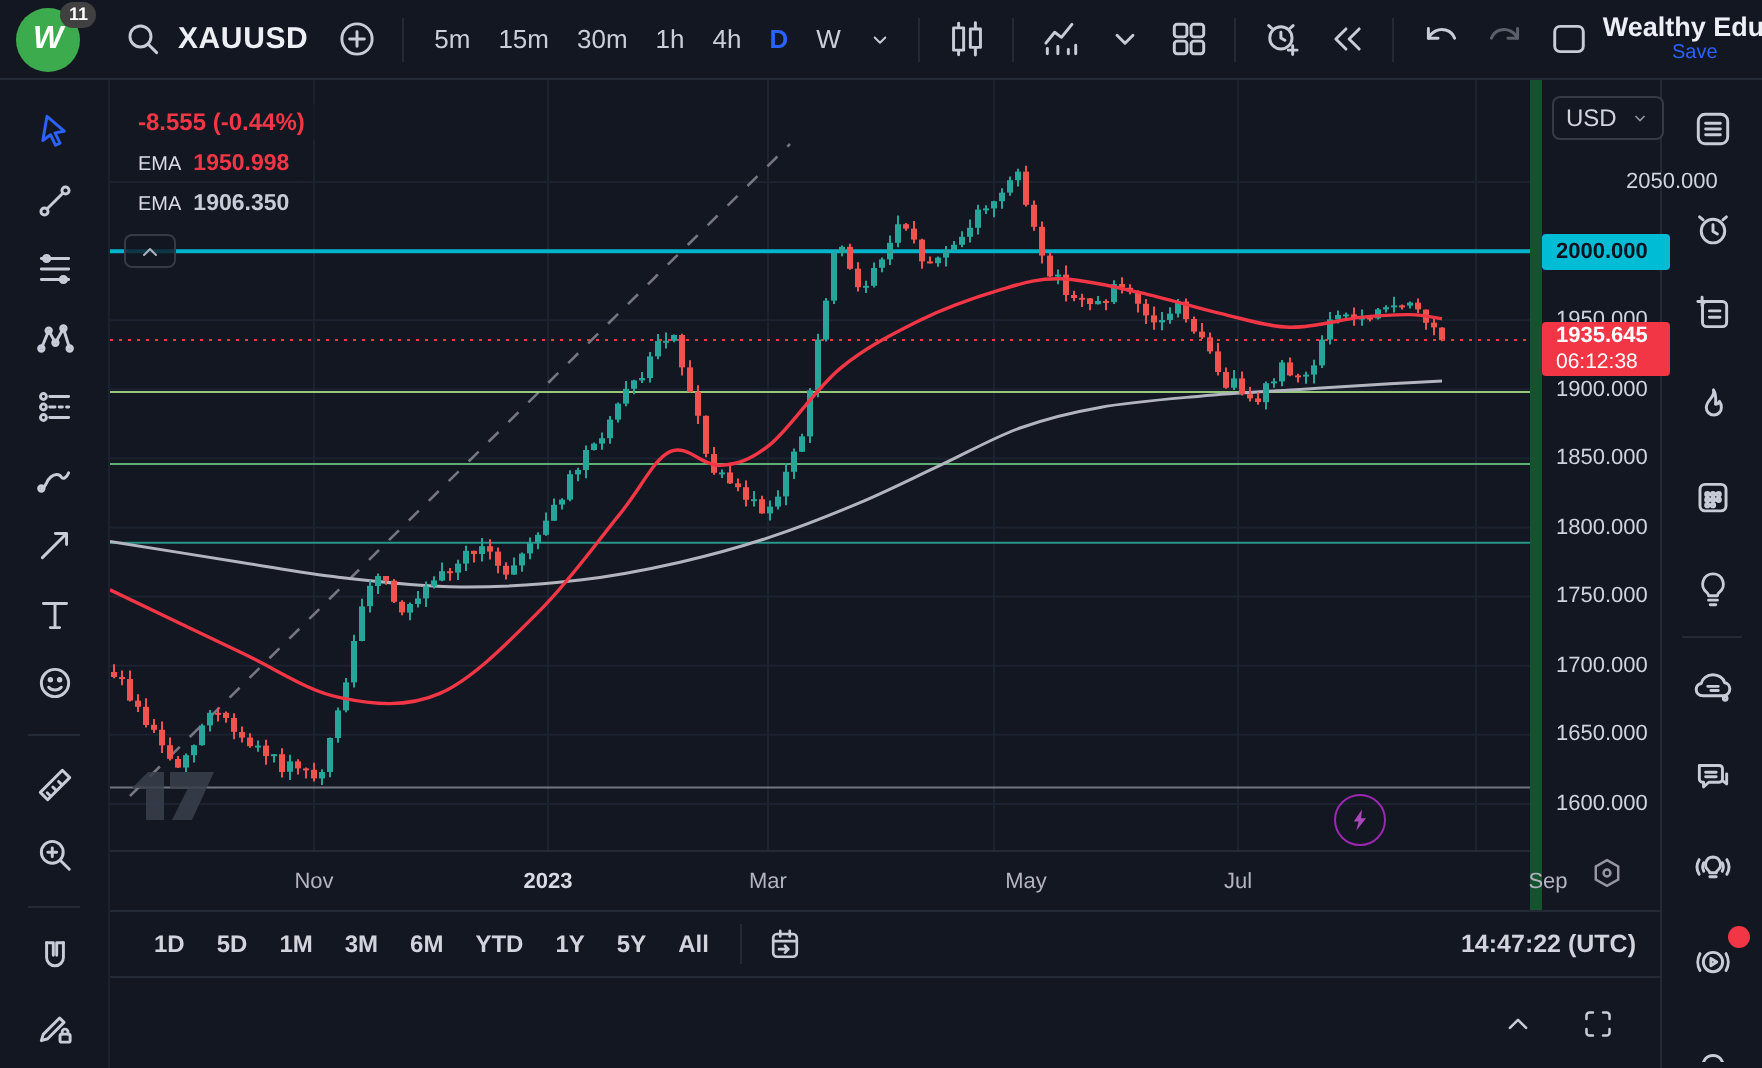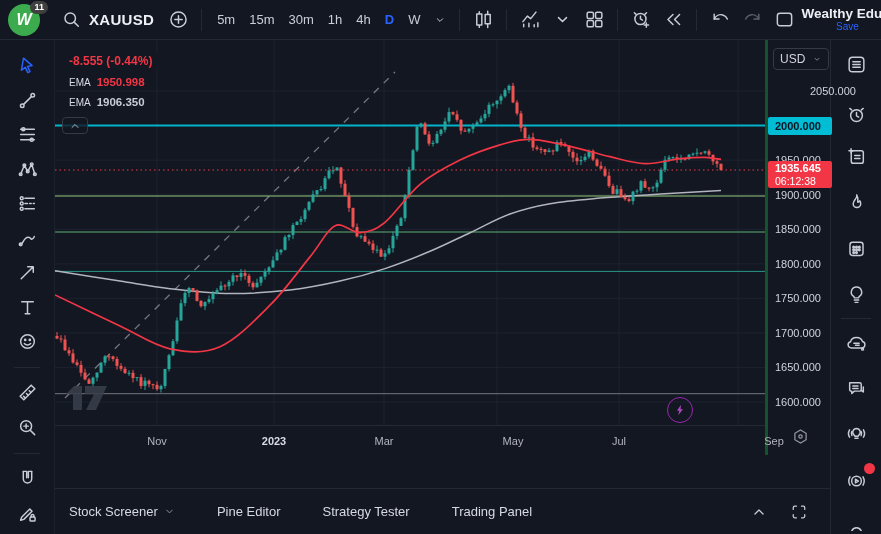--- a/index.html
+++ b/index.html
@@ -24,21 +24,21 @@
 svg.ic{width:21px;height:21px;stroke:#c8ccd8;fill:none;stroke-width:1.4;stroke-linecap:round;stroke-linejoin:round;display:block}
 svg.ic.dim{opacity:.4}
 svg.ic.blue{stroke:#2962ff}
 
 .main{display:flex;flex:1;min-height:0}
 .ltb{width:55px;flex:0 0 55px;border-right:1px solid #1c212e;display:flex;flex-direction:column;align-items:center;padding-top:12px}
 .lslot{width:36px;height:28px;display:flex;align-items:center;justify-content:center;border-radius:4px;cursor:pointer;margin-bottom:7px}
 .tooldiv{width:26px;height:1px;background:#242936;margin:5px 0 11px}
 .center{flex:1;display:grid;grid-template-columns:710px 65px;grid-template-rows:385px 30px 33px auto}
 .chart-area{grid-column:1;grid-row:1;position:relative;cursor:crosshair}
-.price-axis{grid-column:2;grid-row:1/3;position:relative;border-left:3px solid #14532d;font-size:11px;color:#cfd3dd}
+.price-axis{grid-column:2;grid-row:1/3;position:relative;border-left:6px solid #14532d;font-size:11px;color:#cfd3dd}
 .time-axis{grid-column:1;grid-row:2;position:relative;border-top:1px solid #242936;font-size:11px;color:#b2b5be}
 .range-bar{grid-column:1/3;grid-row:3;display:flex;align-items:center;border-top:1px solid #242936;padding:0 10px 0 14px}
 .bottom-panel{grid-column:1/3;grid-row:4;display:flex;align-items:center;border-top:1px solid #242936;padding:0 14px}
 .rsb{width:51px;flex:0 0 51px;border-left:1px solid #242936;display:flex;flex-direction:column;align-items:center;padding-top:10px;overflow:hidden}
 .rslot{width:34px;height:28px;display:flex;align-items:center;justify-content:center;border-radius:4px;cursor:pointer;position:relative;flex:0 0 auto}
 .rdiv{width:30px;height:1px;background:#242936;margin:10px 0;flex:0 0 auto}
 .live-dot{position:absolute;top:-3px;right:-2px;width:11px;height:11px;border-radius:50%;background:#f23645}
 
 #chart-svg{display:block}
 .legend{position:absolute;left:7px;top:12px;display:flex;flex-direction:column;gap:4px;font-size:12px}
@@ -695,39 +695,43 @@
 
       <div class="time-axis" id="time-axis">
           <div class="ttick" style="left: 102px;">Nov</div>
           <div class="ttick em" style="left: 219px;">2023</div>
           <div class="ttick" style="left: 329px;">Mar</div>
           <div class="ttick" style="left: 458px;">May</div>
           <div class="ttick" style="left: 564px;">Jul</div>
           <div class="ttick" style="left: 683px; margin-left: 36px;">Sep</div>
         </div>
 
+      <div class="range-bar">
+        <div id="range-btns" style="display:flex;align-items:center">
+            <div class="rngb">1D</div>
+            <div class="rngb">5D</div>
+            <div class="rngb">1M</div>
+            <div class="rngb">3M</div>
+            <div class="rngb">6M</div>
+            <div class="rngb">YTD</div>
+            <div class="rngb">1Y</div>
+            <div class="rngb">5Y</div>
+            <div class="rngb">All</div>
+          </div>
+        <div class="rng-sep"></div>
+        <div class="hbtn" style="width:26px;height:26px">
+          <svg class="ic" style="width:19px;height:19px" viewBox="0 0 20 20">
+              <rect x="3.8" y="4.2" width="12.4" height="12" rx="2"></rect>
+              <path d="M3.8 8h12.4M7.5 2.5v3M12.5 2.5v3M6.8 12.2h5m0 0l-1.8-1.8m1.8 1.8l-1.8 1.8"></path>
+            </svg>
+        </div>
+        <div class="clock">14:47:22 (UTC)</div>
+      </div>
 
       <div class="bottom-panel">
-        <div id="bp-tabs" style="display:flex;align-items:center">
-            <div class="tab">
-              <span>Stock Screener</span>
-              <svg viewBox="0 0 20 20">
-                <path d="M5 7.5l5 5 5-5" stroke-linecap="round" stroke-linejoin="round"></path>
-              </svg>
-            </div>
-            <div class="tab">
-              <span>Pine Editor</span>
-            </div>
-            <div class="tab">
-              <span>Strategy Tester</span>
-            </div>
-            <div class="tab">
-              <span>Trading Panel</span>
-            </div>
-          </div>
         <div class="bp-icons">
           <div class="hbtn">
             <svg class="ic" style="width:18px;height:18px" viewBox="0 0 20 20">
                 <path d="M5.5 12.2l4.5-4.5 4.5 4.5"></path>
               </svg>
           </div>
           <div class="hbtn">
             <svg class="ic" style="width:18px;height:18px" viewBox="0 0 20 20">
                 <path d="M7.2 3.6H5.2a1.6 1.6 0 00-1.6 1.6v2M12.8 3.6h2a1.6 1.6 0 011.6 1.6v2M7.2 16.4h-2a1.6 1.6 0 01-1.6-1.6v-2M12.8 16.4h2a1.6 1.6 0 001.6-1.6v-2"></path>
               </svg>

